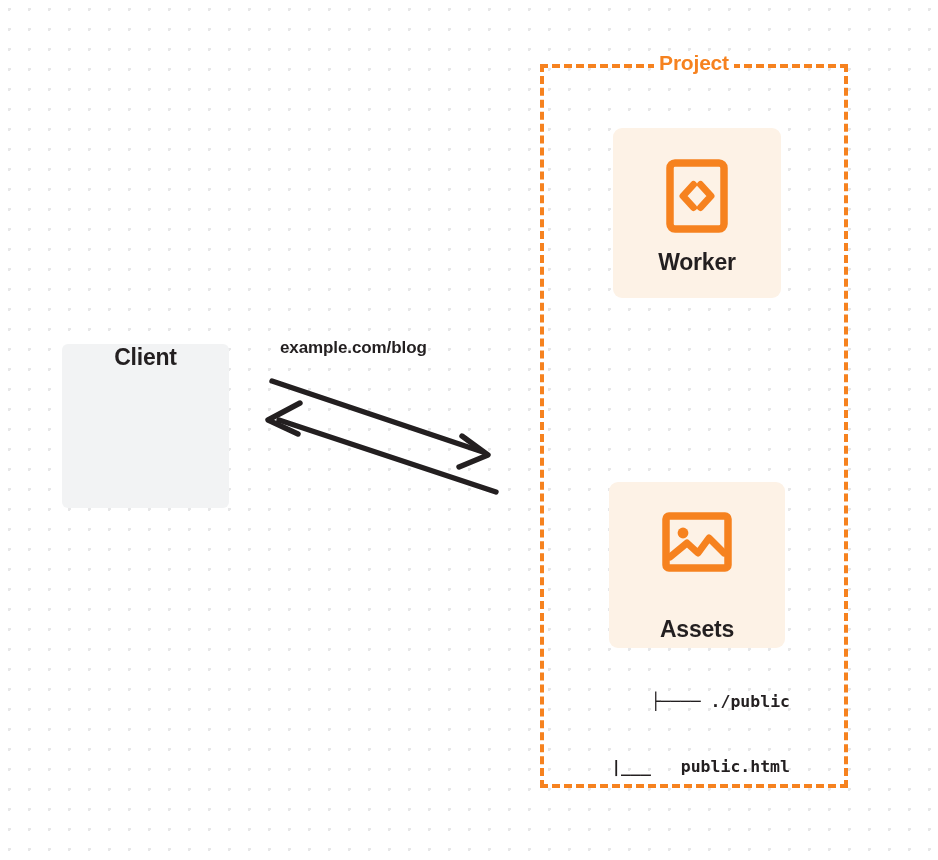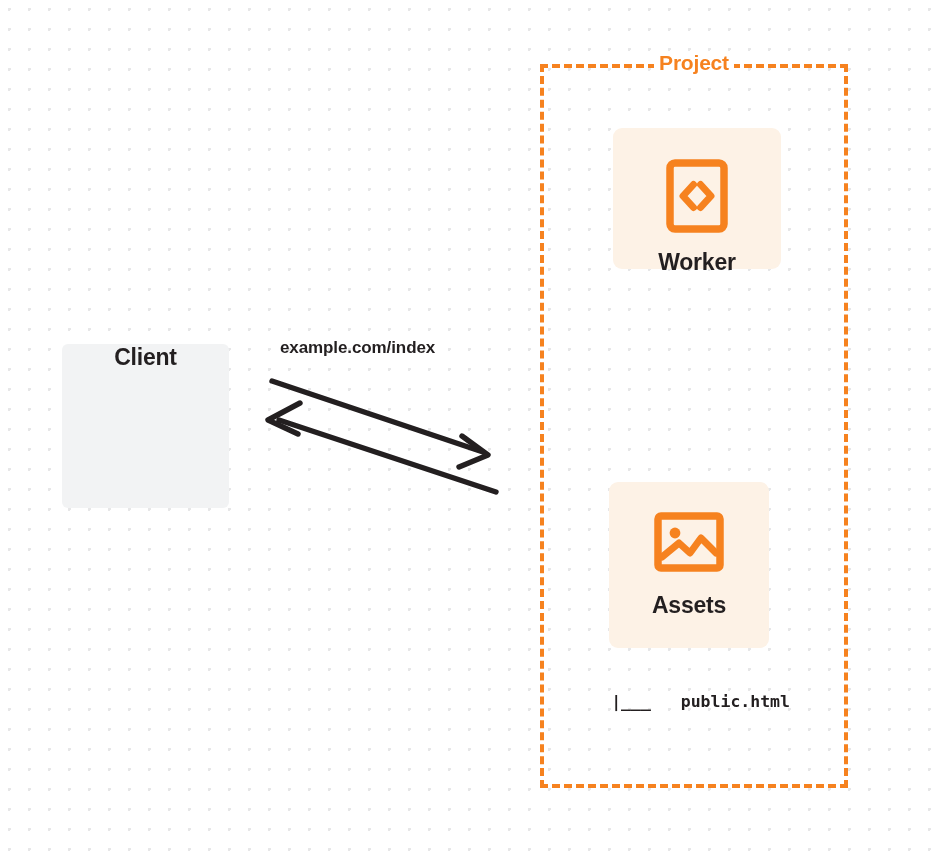--- a/index.html
+++ b/index.html
@@ -55,27 +55,28 @@
     border-radius: 9px;
     display: flex;
     flex-direction: column;
     align-items: center;
     justify-content: flex-start;
   }
   #worker-card {
     left: 613px;
     top: 128px;
     width: 168px;
-    height: 141px;
+    height: 170px;
   }
   #assets-card {
     left: 609px;
     top: 482px;
-    width: 160px;
+    width: 176px;
     height: 166px;
+    gap: 24px;
   }
   .card-icon {
     margin-top: 31px;
     line-height: 0;
   }
   #assets-card .card-icon { margin-top: 29px; }
   .card-label {
     margin-top: 16px;
     font-size: 23px;
     font-weight: 700;
@@ -167,29 +168,30 @@
       <svg width="70" height="62" viewBox="0 0 70 62" xmlns="http://www.w3.org/2000/svg">
         <rect x="4" y="5" width="62" height="52" rx="3" ry="3" fill="none" stroke="#f6821f" stroke-width="7.5"></rect>
         <circle cx="21" cy="22" r="5.4" fill="#f6821f"></circle>
         <path d="M8 46 L25 32 L36 42 L47 27 L62 42" fill="none" stroke="#f6821f" stroke-width="7" stroke-linecap="round" stroke-linejoin="round"></path>
       </svg>
     </div>
     <div class="card-label">Assets</div>
   </div>
 
   <div id="file-tree">
+    <span class="tree-line">├──── ./public</span>
     <span class="tree-line">  |___   public.html</span>
     
   </div>
 
   <div id="client-box">
     <div id="client-label">Client</div>
   </div>
 
-  <div id="request-label">example.com/index</div>
+  <div id="request-label">example.com/blog</div>
 
   <svg id="connectors" viewBox="0 0 938 860" xmlns="http://www.w3.org/2000/svg">
 
     <g>
       <line x1="272" y1="381" x2="483" y2="452" stroke="#231f20" stroke-width="5.4" stroke-linecap="round"></line>
       <path d="M462 436 L488 455 L459 467" fill="none" stroke="#231f20" stroke-width="5.4" stroke-linecap="round" stroke-linejoin="round"></path>
     </g>
 
     <g>
       <line x1="496" y1="492" x2="279" y2="420" stroke="#231f20" stroke-width="5.4" stroke-linecap="round"></line>

